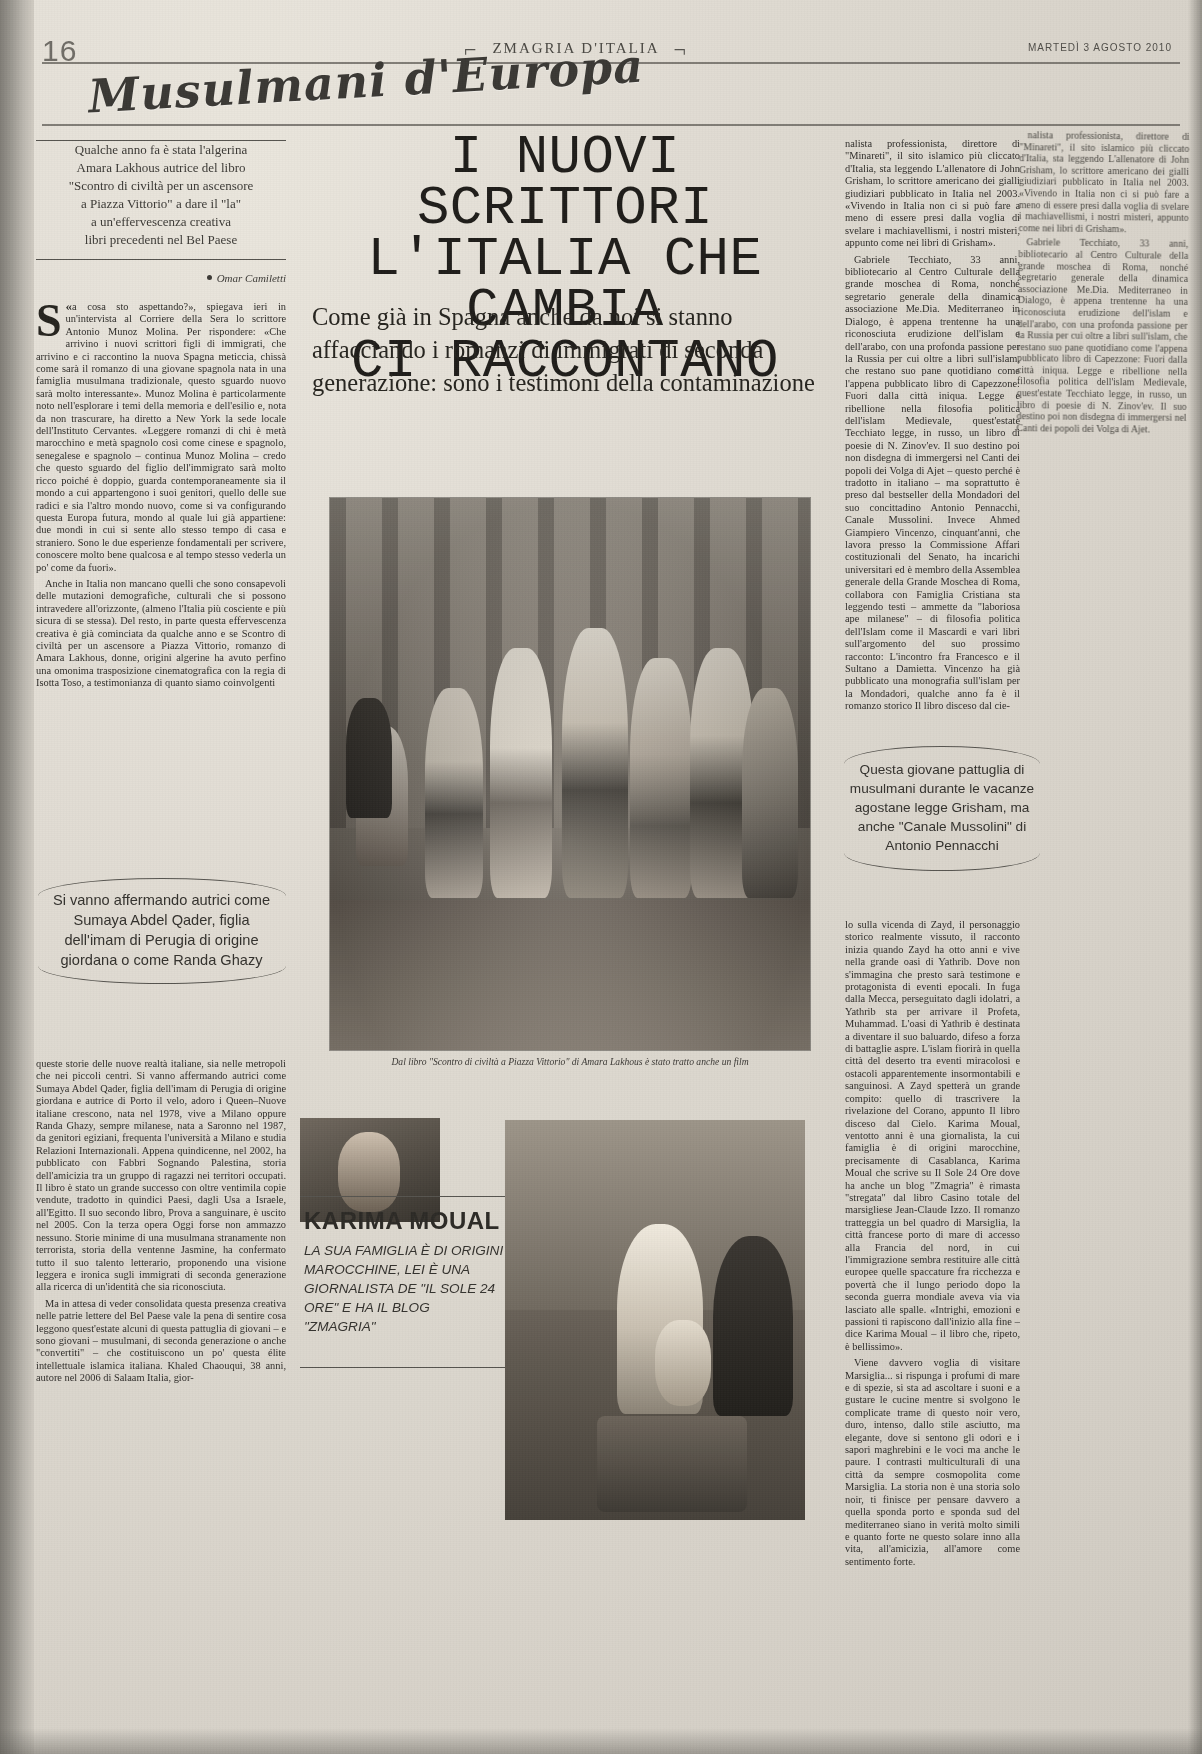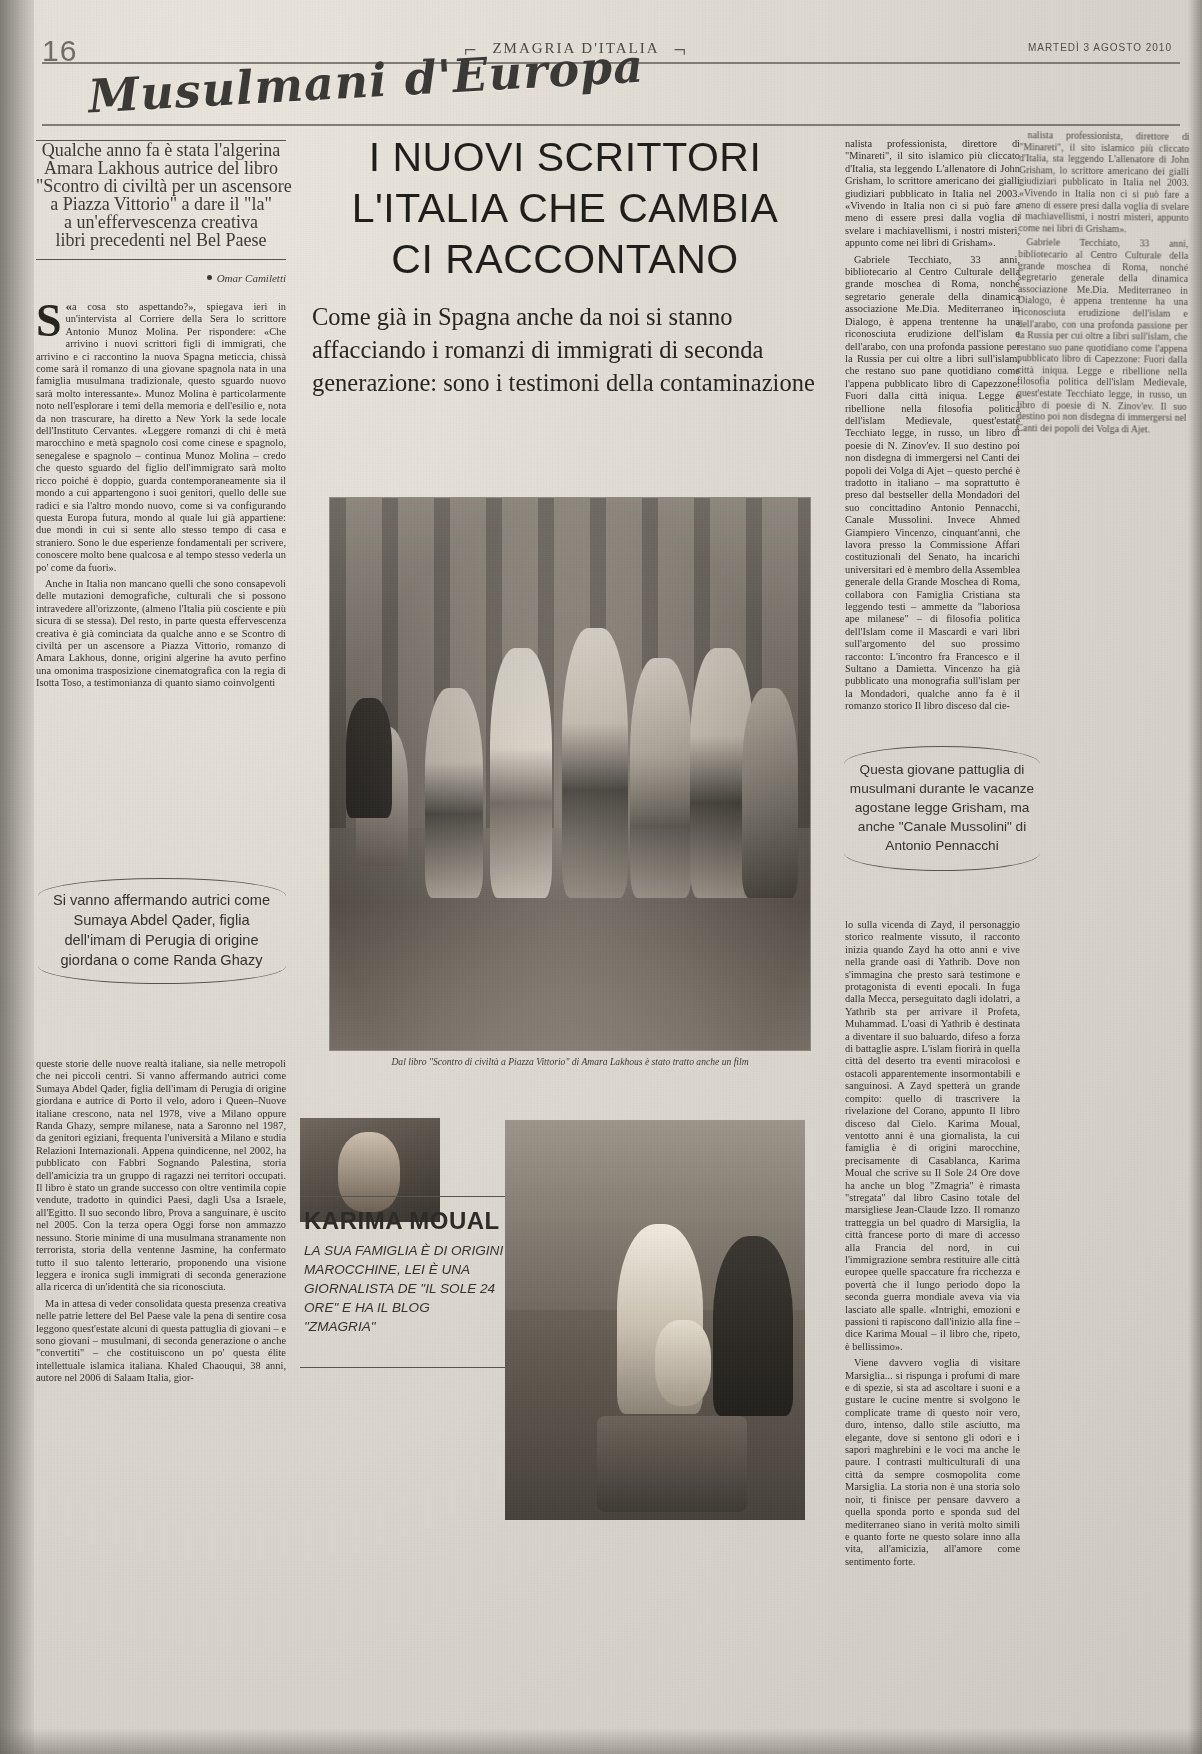--- a/index.html
+++ b/index.html
@@ -74,21 +74,21 @@
   .body-txt p{margin:0 0 4px 0;text-indent:9px;}
   .body-txt p.noind{text-indent:0}
 
   
   #colA{left:36px;top:300px;width:250px;}
 
   
   #teaser{
     position:absolute;left:36px;top:140px;width:250px;height:118px;
     border-top:1.5px solid #54524d;border-bottom:1.5px solid #54524d;
-    text-align:center;font-size:18px;line-height:18px;color:#3b3935;
+    text-align:center;font-size:13px;line-height:18px;color:#3b3935;
   }
   #teaser .ln{display:block;white-space:nowrap}
   #byline{
     position:absolute;left:36px;top:272px;width:250px;text-align:right;
     font-size:11px;font-style:italic;color:#3c3a36;
   }
   #byline .dot{display:inline-block;width:5px;height:5px;background:#3c3a36;border-radius:50%;margin-right:5px;vertical-align:2px}
   #dropcap{
     float:left;font-size:46px;line-height:38px;font-weight:bold;
     margin:2px 4px 0 0;font-family:"Liberation Serif",serif;color:#26241f;
@@ -103,22 +103,22 @@
   }
   #pull-left .arcT{position:absolute;left:-6px;top:-12px;width:248px;height:18px;border-top:1.4px solid #55534e;border-radius:50%/18px 18px 0 0;}
   #pull-left .arcB{position:absolute;left:-6px;bottom:-14px;width:248px;height:18px;border-bottom:1.4px solid #55534e;border-radius:50%/0 0 18px 18px;}
 
   
   #headline{
     position:absolute;left:300px;top:132px;width:530px;text-align:center;
     color:#1f1d1a;
   }
   #headline .h{
-    font-size:41px;line-height:51px;letter-spacing:.5px;
-    font-family:Liberation Sans, sans-serif;
+    font-size:54px;line-height:51px;letter-spacing:.5px;
+    font-family:Liberation Mono, monospace;
   }
   #subhead{
     position:absolute;left:312px;top:300px;width:530px;
     font-size:24.5px;line-height:33px;color:#26241f;
   }
 
   
   #photo{
     position:absolute;left:330px;top:498px;width:480px;height:552px;
     background:#2b2823;overflow:hidden;

